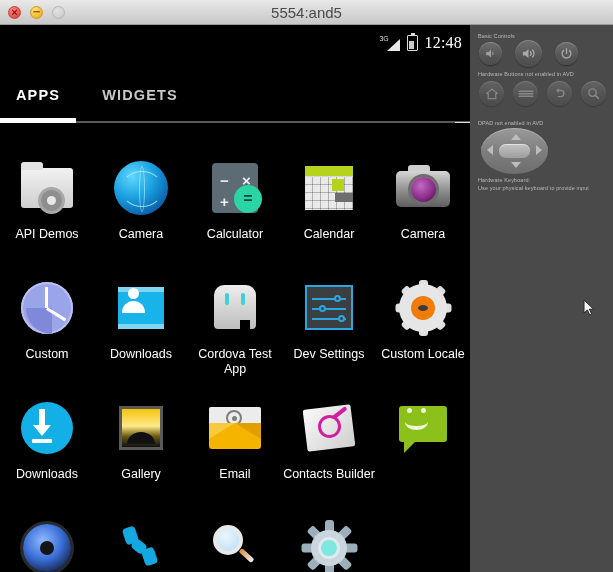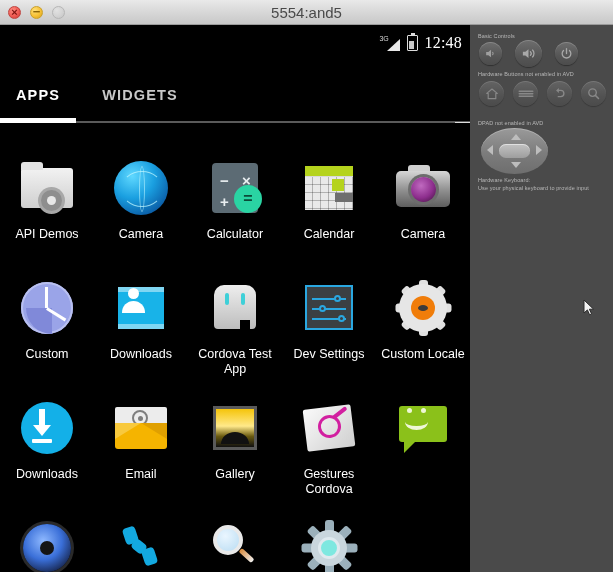--- a/index.html
+++ b/index.html
@@ -938,45 +938,45 @@
           <div class="ic-dl"></div>
           <div class="ic-dl-stem"></div>
           <div class="ic-dl-head"></div>
           <div class="ic-dl-bar"></div>
         </div>
         <div class="app-label">Downloads</div>
       </div>
 
       <div class="app">
         <div class="app-icon">
+          <div class="ic-gal">
+              <div class="ic-gal-sky"></div>
+              <div class="ic-gal-hill"></div>
+            </div>
+        </div>
+        <div class="app-label">Gallery</div>
+      </div>
+
+      <div class="app">
+        <div class="app-icon">
           <div class="ic-mail-back"></div>
           <div class="ic-mail-at"></div>
           <div class="ic-mail-body"></div>
           <div class="ic-mail-flap"></div>
         </div>
         <div class="app-label">Email</div>
       </div>
 
       <div class="app">
         <div class="app-icon">
-          <div class="ic-gal">
-              <div class="ic-gal-sky"></div>
-              <div class="ic-gal-hill"></div>
-            </div>
-        </div>
-        <div class="app-label">Gallery</div>
-      </div>
-
-      <div class="app">
-        <div class="app-icon">
           <div class="ic-gest"></div>
           <div class="ic-gest-sq"></div>
           <div class="ic-gest-tail"></div>
         </div>
-        <div class="app-label">Gestures Cordova</div>
+        <div class="app-label">Contacts Builder</div>
       </div>
 
       <div class="app">
         <div class="app-icon">
           <div class="ic-msg"></div>
           <div class="ic-msg-e1"></div>
           <div class="ic-msg-e2"></div>
           <div class="ic-msg-smile"></div>
         </div>
         <div class="app-label"></div>

